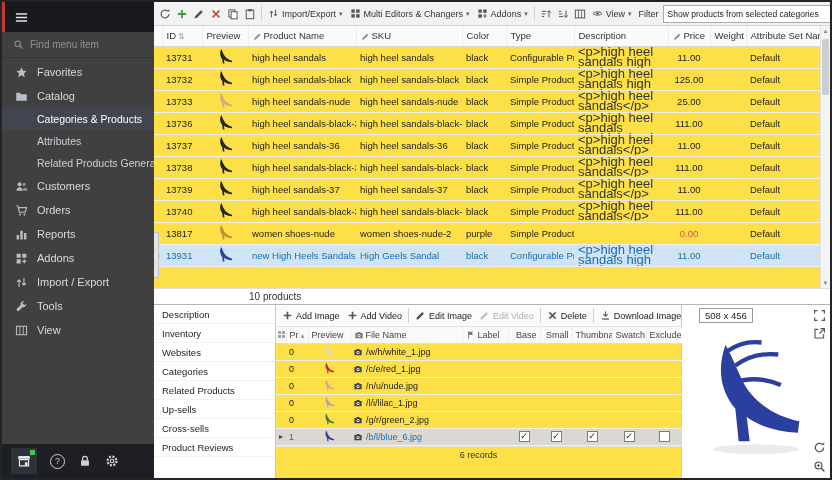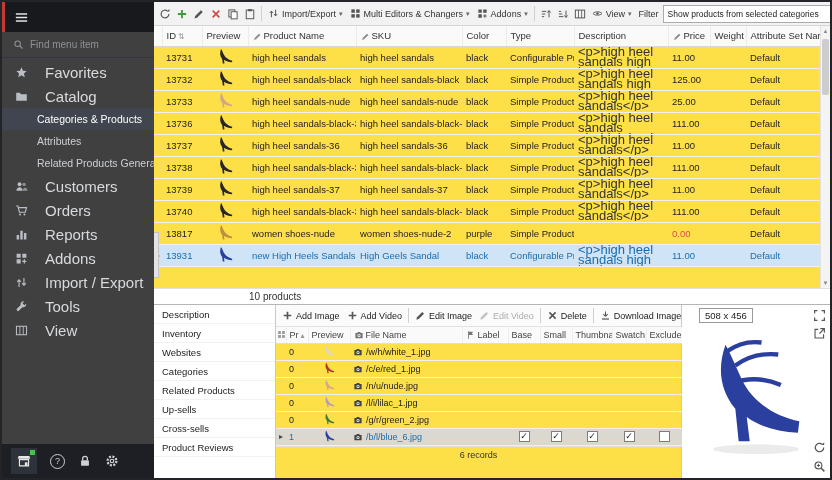--- a/index.html
+++ b/index.html
@@ -10,21 +10,21 @@
   
   .sidebar{width:152px;flex:none;background:#404040;color:#d8dadd;display:flex;flex-direction:column;position:relative}
   .side-top{height:30px;background:#17191d;display:flex;align-items:center;padding-left:12px;position:relative;flex:none}
   .red-strip{position:absolute;left:0;top:0;width:3px;height:30px;background:#c23b33}
   .menu-ic{width:15px;height:15px;color:#e2e4e7}
   .side-search{height:26px;display:flex;align-items:center;gap:6px;padding:0 11px;border-bottom:1px solid #32353d;flex:none}
   .side-search .ic{width:11px;height:11px;color:#8d9096}
   .side-search-input{background:transparent;border:none;outline:none;color:#c6c9ce;font-size:10px;width:100px;font-family:"Liberation Sans",sans-serif}
   .side-search-input::placeholder{color:#8d9096}
   .side-nav{flex:1;overflow:hidden;padding-top:2px}
-  .side-item{height:24px;display:flex;align-items:center;gap:17px;padding:0 13px;font-size:15px;cursor:pointer;white-space:nowrap}
+  .side-item{height:24px;display:flex;align-items:center;gap:9px;padding:0 13px;font-size:11px;cursor:pointer;white-space:nowrap}
   .side-item .ic{width:13px;height:13px;color:#b9bdc4}
   .side-sub{height:22px;display:flex;align-items:center;padding-left:35px;font-size:10.5px;color:#cdd0d5;white-space:nowrap;cursor:pointer}
   .side-sub.sel{background:#41454f;color:#fff}
   .side-bottom{height:34px;background:#1d1f24;display:flex;align-items:center;gap:13px;padding:0 9px;flex:none}
   .store-tile{width:26px;height:26px;background:#2e323a;display:flex;align-items:center;justify-content:center;position:relative}
   .store-tile .ic{width:14px;height:14px;color:#e8e9eb}
   .green-dot{position:absolute;top:2px;right:2px;width:5px;height:5px;background:#49c14e}
   .help-circle{width:15px;height:15px;border:1.2px solid #cdd0d4;border-radius:50%;display:flex;align-items:center;justify-content:center;font-size:9px;color:#cdd0d4}
   .foot-ic{width:14px;height:14px;color:#cdd0d4}
 
@@ -42,21 +42,21 @@
   .flabel{margin-left:auto;padding:0 3px;color:#333}
   .filter-select{height:18px;width:178px;flex:none;border:1px solid #ababab;background:#fff;display:flex;align-items:center;justify-content:space-between;padding:0 4px;font-size:8.5px;color:#222;cursor:pointer;overflow:hidden}
   .fsv{white-space:nowrap;overflow:hidden}
 
   
   .grid-area{height:262px;flex:none;position:relative;overflow:hidden}
   .ptable{border-collapse:collapse;table-layout:fixed;width:668px;font-size:9.5px}
   .ptable th{height:20px;background:#fafafa;border-bottom:1px solid #d8d8d8;border-right:1px solid #ececec;font-weight:normal;color:#333;text-align:left;padding:0 4px;font-size:9.5px;white-space:nowrap;overflow:hidden}
   .ptable td{height:22px;border-bottom:1px solid #f0f0f0;padding:0 4px;color:#1d1d1d;white-space:nowrap;overflow:hidden;vertical-align:middle}
   .ptable .c-mk{padding:0 1px;color:#1a6dae;font-size:8px;text-align:center}
-  .c-price{text-align:left;padding:0 4px}
+  .c-price{text-align:center;padding:0 4px}
   .c-price.alert{color:#d94f4f}
   .desc2{max-height:21px;overflow:hidden;font-size:13px;line-height:10px;white-space:normal;word-break:break-word;color:#333}
   tr.sel{background:#cfe4f6}
   tr.sel td,tr.sel .desc2{color:#1a6dae}
   .shoe{width:20px;height:18px;display:block;margin:0 auto}
   .hpen{width:9px;height:9px;color:#8a8a8a;margin-right:2px}
   .sortg{font-size:8px;color:#999;margin-left:2px}
   .vscroll{position:absolute;right:0;top:0;width:10px;height:100%;background:#f4f4f4;border-left:1px solid #e2e2e2;display:flex;flex-direction:column;justify-content:space-between;align-items:center}
   .varrow{height:10px;width:10px;display:flex;align-items:center;justify-content:center;font-size:6px;color:#888}
   .vthumb{position:absolute;top:13px;left:1px;width:7px;height:56px;background:#cdcdcd;border-radius:2px}
@@ -69,21 +69,21 @@
   .tab{height:19px;display:flex;align-items:center;padding:0 8px;font-size:9.5px;color:#222;border-bottom:1px solid #f2f2f2;cursor:pointer;white-space:nowrap;overflow:hidden}
   .tab.sel{background:#dcdcdc}
   .images{width:406px;flex:none;display:flex;flex-direction:column;border-right:1px solid #c9c9c9;min-height:0}
   .img-toolbar{height:22px;flex:none;display:flex;align-items:center;gap:1px;padding:0 3px;font-size:9px;color:#222;border-bottom:1px solid #e3e3e3;background:#fbfbfb;white-space:nowrap;overflow:hidden}
   .ibtn{display:flex;align-items:center;gap:3px;padding:0 3px;height:18px;cursor:pointer}
   .ibtn .ic{width:11px;height:11px;color:#555}
   .ibtn.disabled{color:#adadad}
   .ibtn.disabled .ic{color:#c3c3c3}
   .itable{border-collapse:collapse;table-layout:fixed;width:406px;font-size:9px}
   .itable th{height:16px;background:#fafafa;border-bottom:1px solid #ddd;border-right:1px solid #eee;font-weight:normal;padding:0 3px;text-align:left;color:#444;white-space:nowrap;overflow:hidden}
-  .itable th.center{text-align:left}
+  .itable th.center{text-align:right}
   .itable td{height:17px;border-bottom:1px solid #f0f0f0;padding:0 3px;white-space:nowrap;overflow:hidden;color:#222;vertical-align:middle}
   .itable .c-mk{padding:0 1px;color:#444;font-size:8px;text-align:center}
   .itable tr.sel{background:#dad8d0}
   .c-check{text-align:center}
   .shoe-sm{width:14px;height:13px;display:block;margin:0 auto}
   .camico{width:10px;height:10px;color:#444;margin-right:3px}
   .hico{width:10px;height:10px;color:#777;margin-right:2px}
   .hgrid{width:9px;height:9px;color:#999}
   .cb{width:11px;height:11px;border:1px solid #7d7d7d;background:#fff;margin:0 auto;font-size:9px;line-height:9px;text-align:center;color:#222}
   .img-footer{height:17px;flex:none;border-top:1px solid #e0e0e0;display:flex;align-items:center;justify-content:center;font-size:9px;color:#333}

